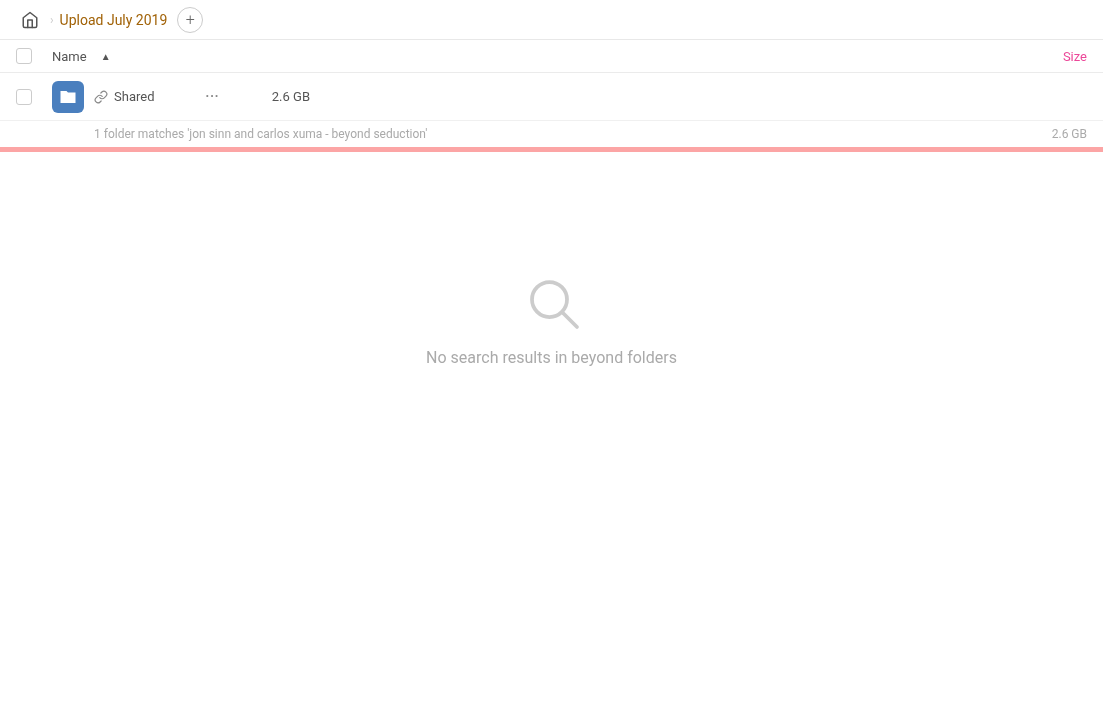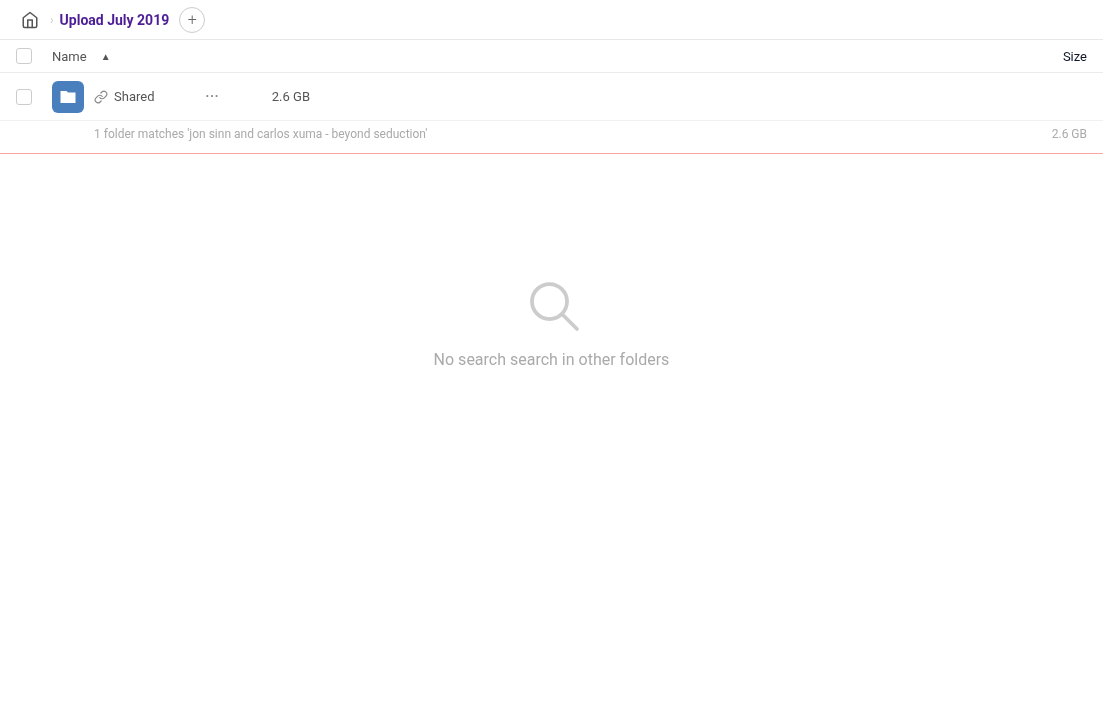--- a/index.html
+++ b/index.html
@@ -37,22 +37,22 @@
       color: #555;
     }
 
     .breadcrumb-separator {
       color: #ccc;
       font-size: 12px;
     }
 
     .breadcrumb-title {
       font-size: 14px;
-      color: #4c1d95;
-      font-weight: 700;
+      color: #a16207;
+      font-weight: 400;
     }
 
     .new-folder-btn {
       display: flex;
       align-items: center;
       justify-content: center;
       width: 26px;
       height: 26px;
       border: 1.5px solid #ccc;
       border-radius: 50%;
@@ -84,21 +84,21 @@
       gap: 14px;
       font-size: 13px;
       color: #555;
       cursor: pointer;
     }
 
     .col-size {
       width: 80px;
       text-align: right;
       font-size: 13px;
-      color: #0f172a;
+      color: #ec4899;
     }
 
     .sort-arrow {
       font-size: 10px;
       color: #555;
     }
 
     
     .file-row {
       display: flex;
@@ -159,24 +159,24 @@
 
     .file-size {
       width: 80px;
       text-align: right;
       font-size: 13px;
       color: #555;
     }
 
     
     .match-row {
-      padding: 6px 16px 12px 94px;
+      padding: 6px 16px 6px 94px;
       font-size: 12px;
       color: #aaa;
-      border-bottom: 1px solid #fca5a5;
+      border-bottom: 5px solid #fca5a5;
       display: flex;
       justify-content: space-between;
       align-items: flex-start;
     }
 
     .match-size {
       font-size: 12px;
       color: #aaa;
       padding-right: 0;
     }
@@ -261,14 +261,14 @@
 <div class="match-row">
   <span>1 folder matches 'jon sinn and carlos xuma - beyond seduction'</span>
   <span class="match-size">2.6 GB</span>
 </div>
 
 <div class="empty-state">
   <svg class="search-icon-large" viewBox="0 0 24 24" fill="none" stroke="#ccc" stroke-width="1.5" stroke-linecap="round" stroke-linejoin="round">
     <circle cx="11" cy="11" r="7"></circle>
     <line x1="16.5" y1="16.5" x2="22" y2="22"></line>
   </svg>
-  <span class="empty-text">No search search in other folders</span>
+  <span class="empty-text">No search results in beyond folders</span>
 </div>
 
 </body></html>

